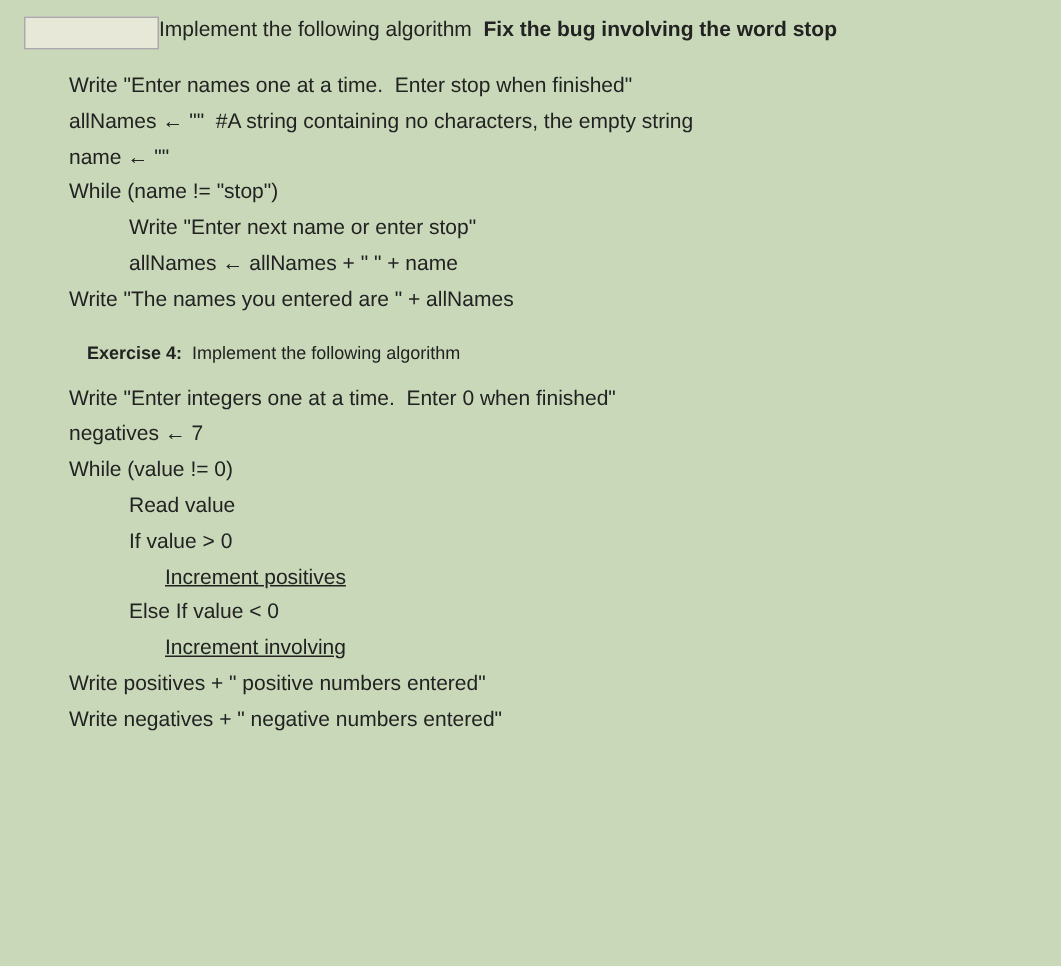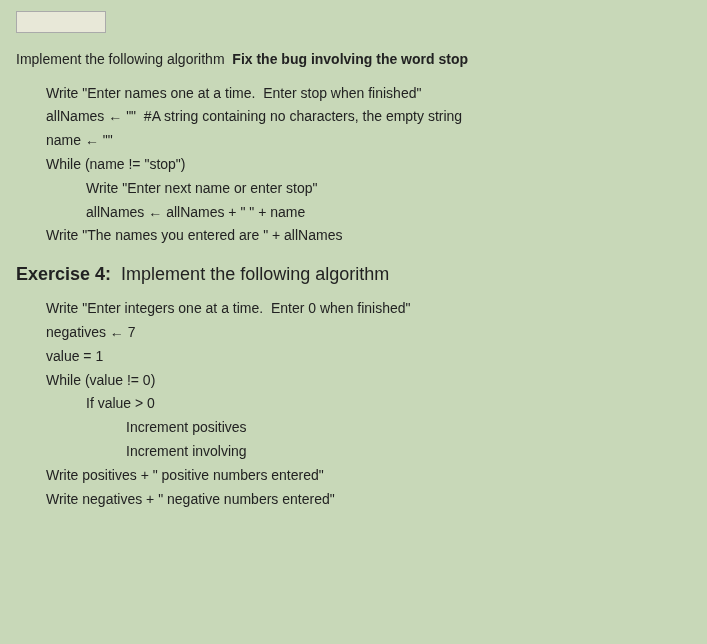--- a/index.html
+++ b/index.html
@@ -20,23 +20,22 @@
     .page-container {
       width: 707px;
       min-height: 644px;
       background-color: #c8d8b8;
       padding: 10px 16px 16px 16px;
     }
 
     .exercise-3-header {
       display: flex;
       align-items: flex-start;
-      gap: 17px;
+      gap: 0;
       margin-bottom: 12px;
-      flex-direction: column;
     }
 
     .exercise-3-box {
       width: 90px;
       height: 22px;
       background-color: #e8e8d8;
       border: 1px solid #aaa;
       flex-shrink: 0;
       margin-top: 1px;
     }
@@ -58,26 +57,28 @@
 
     .algorithm-block .line {
       display: block;
     }
 
     .algorithm-block .indent-1 {
       margin-left: 40px;
     }
 
     .algorithm-block .indent-2 {
-      margin-left: 80px;
+      margin-left: 64px;
+      text-decoration: underline;
     }
 
     .exercise-4-header {
       margin-bottom: 12px;
-      font-size: 18px;
+      font-size: 12px;
+      margin-left: 42px;
     }
 
     .exercise-4-header .bold {
       font-weight: bold;
     }
   </style>
 </head>
 <body>
 
 <div class="page-container">
@@ -101,22 +102,23 @@
   </div>
 
   <div class="exercise-4-header">
     <span class="bold">Exercise 4:</span>
     &nbsp;<span>Implement the following algorithm</span>
   </div>
 
   <div class="algorithm-block">
     <span class="line">Write "Enter integers one at a time.&nbsp; Enter 0 when finished"</span>
     <span class="line">negatives ← 7</span>
-    <span class="line">value = 1</span>
     <span class="line">While (value != 0)</span>
+    <span class="line indent-1">Read value</span>
     <span class="line indent-1">If value &gt; 0</span>
     <span class="line indent-2">Increment positives</span>
+    <span class="line indent-1">Else If value &lt; 0</span>
     <span class="line indent-2">Increment involving</span>
     <span class="line">Write positives + " positive numbers entered"</span>
     <span class="line">Write negatives + " negative numbers entered"</span>
   </div>
 
 </div>
 
 </body></html>

